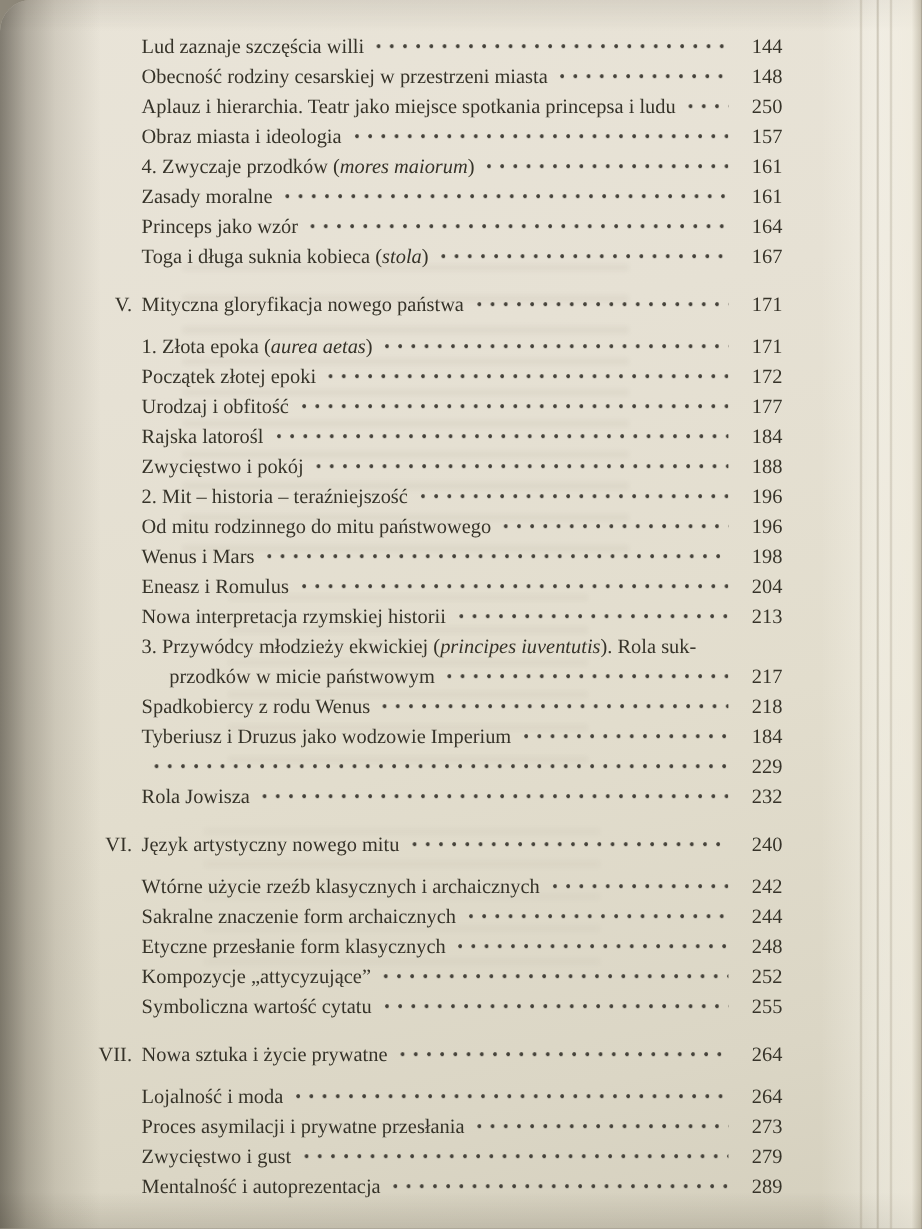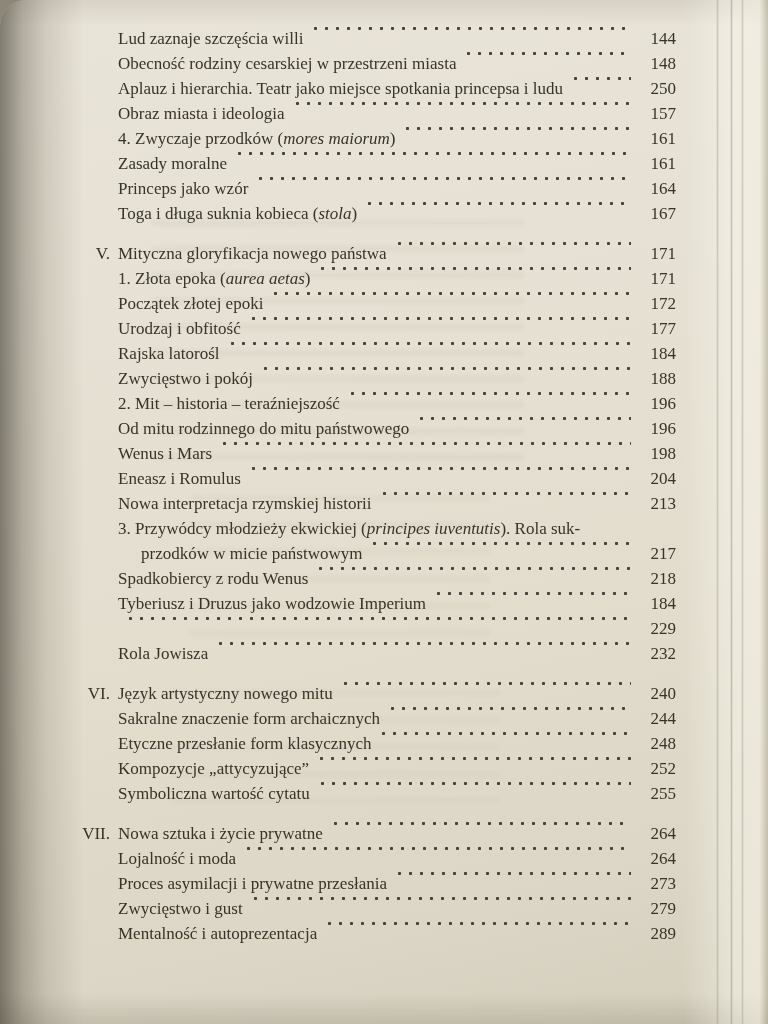--- a/index.html
+++ b/index.html
@@ -40,26 +40,26 @@
   .ghost{position:absolute;pointer-events:none;filter:blur(2px);opacity:.45}
   .g1{left:152px;top:220px;width:372px;height:248px;
       background:repeating-linear-gradient(to bottom, rgba(104,95,76,.13) 0 6px, rgba(0,0,0,0) 6px 26px)}
   .g2{left:190px;top:495px;width:300px;height:150px;
       background:repeating-linear-gradient(to bottom, rgba(104,95,76,.10) 0 6px, rgba(0,0,0,0) 6px 27px)}
   .g3{left:170px;top:690px;width:330px;height:120px;
       background:repeating-linear-gradient(to bottom, rgba(104,95,76,.08) 0 6px, rgba(0,0,0,0) 6px 27px)}
 
   .toc{position:absolute;left:0;right:0;top:26px;color:var(--ink,#363329)}
   .row{
-    display:flex;align-items:flex-start;
+    display:flex;align-items:center;
     height:25px;line-height:25px;font-size:17px;
-    padding:0 92px 0 118px;white-space:nowrap;
+    padding:0 116px 0 118px;white-space:nowrap;
   }
   .gap-lg{margin-top:15px}
-  .gap-sm{}
+  .gap-sm{margin-top:10px}
   .cont{padding-left:141px}
   .numeral{
     display:inline-block;width:52px;margin-left:-52px;
     text-align:right;padding-right:8px;box-sizing:border-box;flex:none;
   }
   .label{flex:none}
   .label .it{font-style:italic}
   .leader{
     flex:1;display:inline-block;height:5px;min-width:0;
     margin:0 5px 0 10px;
@@ -223,20 +223,26 @@
     <span class="label"><span>Rola Jowisza</span></span>
     <span class="leader"></span>
     <span class="pagenum">232</span>
   </div>
       <div class="row gap-lg">
     <span class="numeral">VI.</span>
     <span class="label"><span>Język artystyczny nowego mitu</span></span>
     <span class="leader"></span>
     <span class="pagenum">240</span>
   </div>
+      <div class="row gap-sm">
+    <span class="numeral"></span>
+    <span class="label"><span>Wtórne użycie rzeźb klasycznych i archaicznych</span></span>
+    <span class="leader"></span>
+    <span class="pagenum">242</span>
+  </div>
       <div class="row">
     <span class="numeral"></span>
     <span class="label"><span>Sakralne znaczenie form archaicznych</span></span>
     <span class="leader"></span>
     <span class="pagenum">244</span>
   </div>
       <div class="row">
     <span class="numeral"></span>
     <span class="label"><span>Etyczne przesłanie form klasycznych</span></span>
     <span class="leader"></span>

